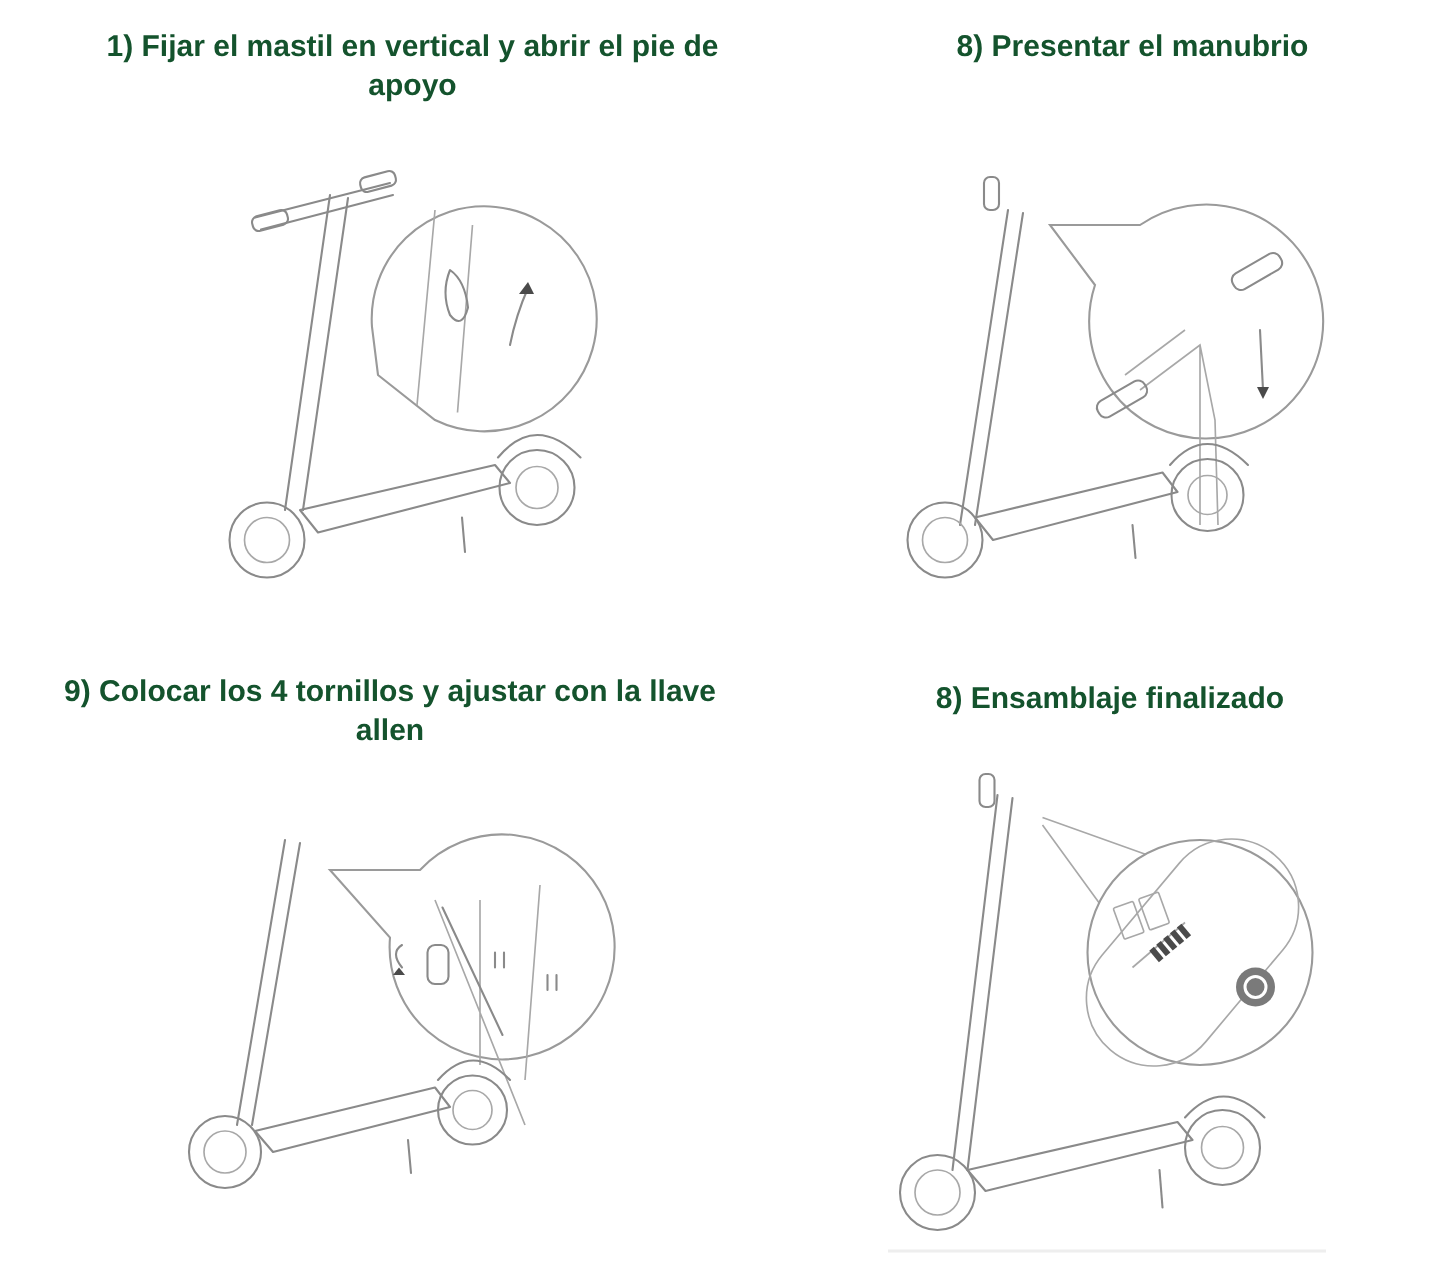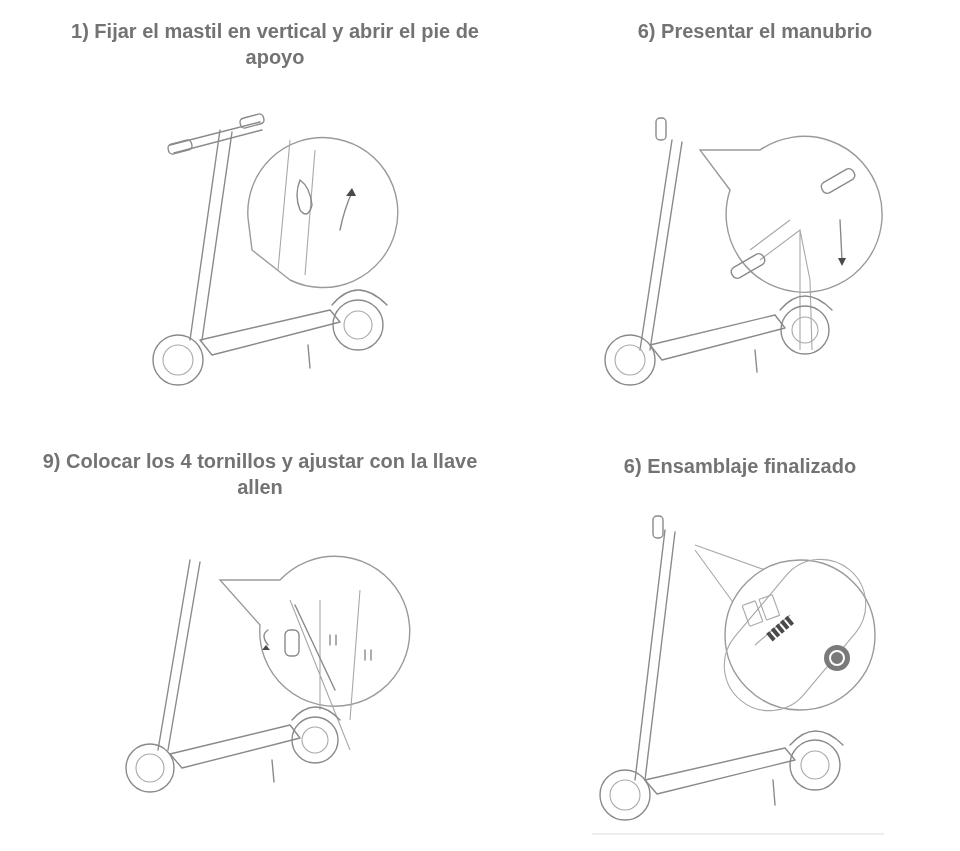--- a/index.html
+++ b/index.html
@@ -1,20 +1,20 @@
 <!DOCTYPE html>
 <html><head>
 <meta charset="utf-8">
 <style>
   html, body { margin: 0; padding: 0; background: #ffffff; }
   body { width: 960px; height: 851px; position: relative; overflow: hidden;
          font-family: "Liberation Sans", "DejaVu Sans", sans-serif; }
   .panel { position: absolute; }
   .title { position: absolute; text-align: center; font-weight: bold; font-size: 20px;
-           line-height: 26px; color: #737373; }
+           line-height: 26px; color: #14532d; }
   svg { position: absolute; overflow: visible; }
   svg .ln { fill: none; stroke: #8a8a8a; stroke-width: 1.4; stroke-linecap: round; stroke-linejoin: round; }
   svg .ln2 { fill: none; stroke: #a8a8a8; stroke-width: 1.1; }
   svg .circ { fill: #ffffff; stroke: #9a9a9a; stroke-width: 1.4; }
   svg .dk { fill: #4a4a4a; stroke: none; }
   .rule { position: absolute; left: 592px; top: 833px; width: 292px; height: 2px; background: #eeeeee; }
 </style>
 </head>
 <body>
 
@@ -41,21 +41,21 @@
 
     <circle class="ln" cx="218" cy="225" r="25"></circle>
     <circle class="ln2" cx="218" cy="225" r="14"></circle>
     <path class="ln" d="M192 205 q25 -30 55 0"></path>
 
     <path class="ln" d="M168 245 L170 268"></path>
   </svg>
 </div>
 
 <div class="panel">
-  <div class="title" style="left:600px; top:18px; width:310px;">6) Presentar el manubrio</div>
+  <div class="title" style="left:600px; top:18px; width:310px;">8) Presentar el manubrio</div>
   <svg style="left:600px; top:110px;" width="290" height="280" viewBox="0 0 290 280">
     <path class="circ" d="M100 40 L160 40 A78 78 0 1 1 130 80 Z"></path>
     <path class="ln2" d="M150 140 L190 110 M160 150 L200 120 L210 170 L212 240 M200 120 L200 240"></path>
     <rect class="ln" x="130" y="150" width="36" height="12" rx="5" transform="rotate(-30 148 156)"></rect>
     <rect class="ln" x="220" y="65" width="36" height="12" rx="5" transform="rotate(-30 238 71)"></rect>
     <path class="ln" d="M240 110 L242 150"></path>
     <path class="dk" d="M242 156 l-4 -8 l8 0 Z"></path>
 
     <path class="ln" d="M72 30 L40 240 M82 32 L50 240"></path>
     <rect class="ln" x="56" y="8" width="10" height="22" rx="4"></rect>
@@ -85,21 +85,21 @@
     <circle class="ln2" cx="30" cy="228" r="14"></circle>
     <path class="ln" d="M50 214 L170 185 L180 198 L62 228 Z"></path>
     <circle class="ln" cx="195" cy="200" r="23"></circle>
     <circle class="ln2" cx="195" cy="200" r="13"></circle>
     <path class="ln" d="M172 180 q23 -26 48 0"></path>
     <path class="ln" d="M152 220 L154 242"></path>
   </svg>
 </div>
 
 <div class="panel">
-  <div class="title" style="left:590px; top:453px; width:300px;">6) Ensamblaje finalizado</div>
+  <div class="title" style="left:590px; top:453px; width:300px;">8) Ensamblaje finalizado</div>
   <svg style="left:595px; top:510px;" width="290" height="320" viewBox="0 0 290 320">
 
     <path class="ln2" d="M100 35 L170 60 M100 40 L140 95"></path>
     <circle class="circ" cx="205" cy="125" r="75"></circle>
     <rect class="ln2" x="155" y="40" width="90" height="170" rx="45" transform="rotate(40 200 125)"></rect>
 
     <g transform="rotate(-20 170 100)">
       <rect class="ln2" x="150" y="88" width="14" height="22" rx="1"></rect>
       <rect class="ln2" x="168" y="88" width="14" height="22" rx="1"></rect>
     </g>

